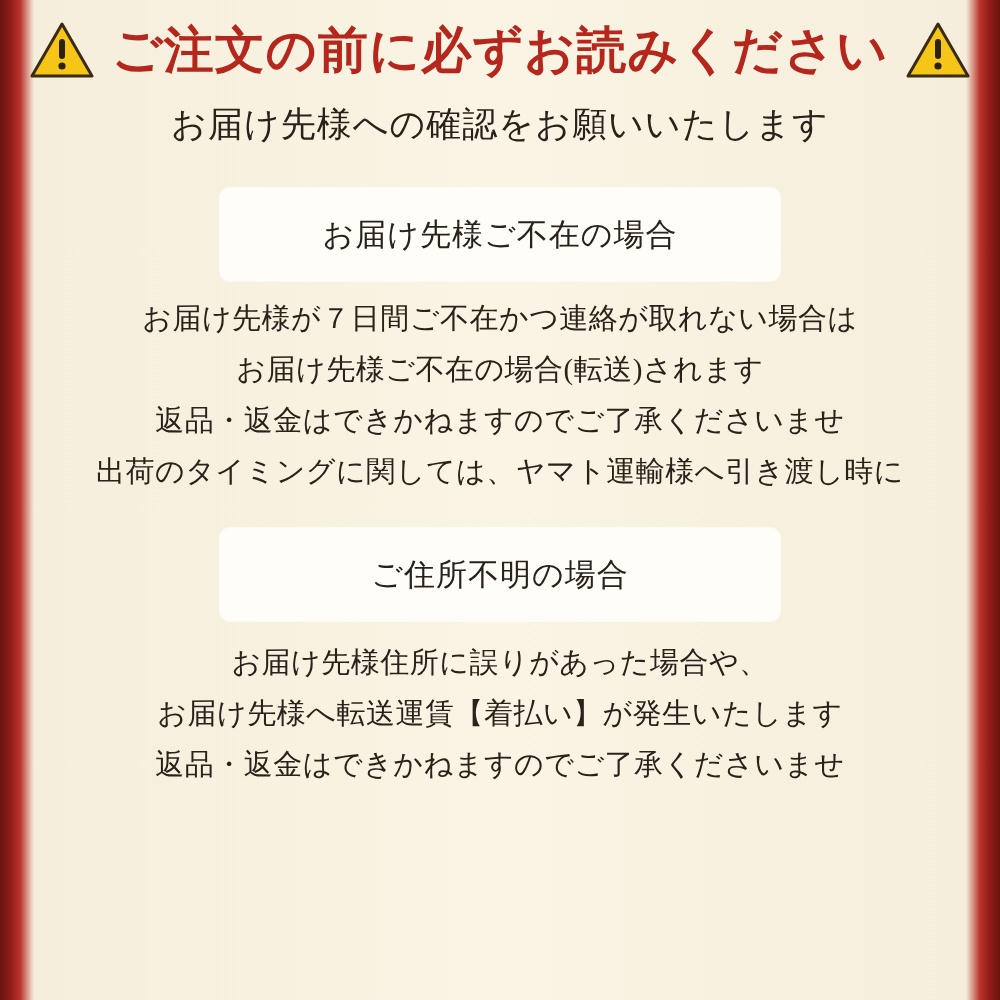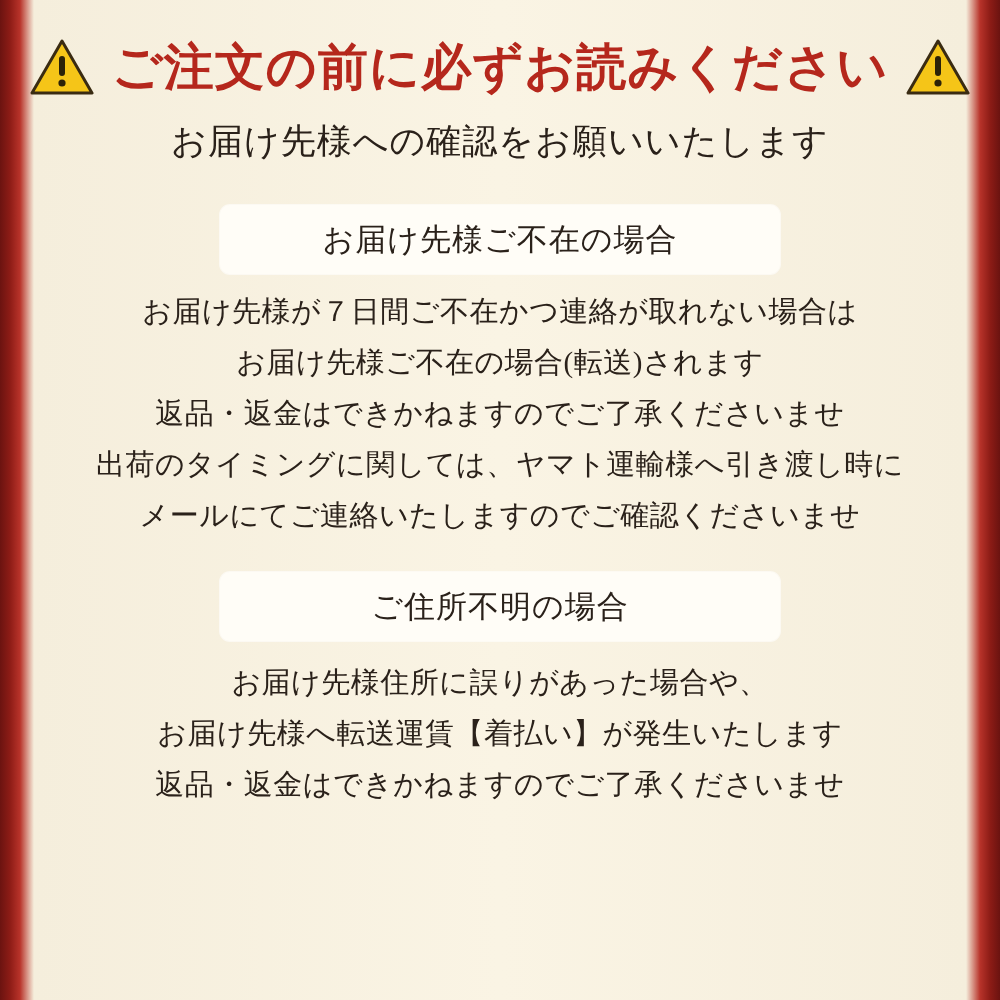--- a/index.html
+++ b/index.html
@@ -35,21 +35,21 @@
   .inner {
     position: absolute;
     left: 34px;
     top: 0;
     width: 932px;
     height: 1000px;
     background: transparent;
     display: flex;
     flex-direction: column;
     align-items: center;
-    padding-top: 38px;
+    padding-top: 21px;
     box-sizing: border-box;
   }
 
   
   .title-row {
     display: flex;
     align-items: center;
     justify-content: center;
     gap: 18px;
     width: 100%;
@@ -78,21 +78,21 @@
     color: #2a211a;
     letter-spacing: 1px;
     white-space: nowrap;
     font-weight: normal;
   }
 
   
   .pill {
     margin-top: 40px;
     width: 560px;
-    height: 69px;
+    height: 93px;
     background: #fffdf7;
     border-radius: 10px;
     display: flex;
     align-items: center;
     justify-content: center;
     box-shadow: 0 0 0 1px rgba(255,255,255,0.6);
   }
   .pill-text {
     font-size: 31px;
     color: #2a211a;
@@ -151,21 +151,20 @@
 
     <div class="pill">
       <span class="pill-text">お届け先様ご不在の場合</span>
     </div>
 
     <div class="lines">
       <div class="line">お届け先様が７日間ご不在かつ連絡が取れない場合は</div>
       <div class="line">お届け先様ご不在の場合(転送)されます</div>
       <div class="line">返品・返金はできかねますのでご了承くださいませ</div>
       <div class="line">出荷のタイミングに関しては、ヤマト運輸様へ引き渡し時に</div>
-      <div class="line">メールにてご連絡いたしますのでご確認くださいませ</div>
     </div>
 
     <div class="pill second">
       <span class="pill-text">ご住所不明の場合</span>
     </div>
 
     <div class="lines second-block">
       <div class="line">お届け先様住所に誤りがあった場合や、</div>
       <div class="line">お届け先様へ転送運賃【着払い】が発生いたします</div>
       <div class="line">返品・返金はできかねますのでご了承くださいませ</div>

